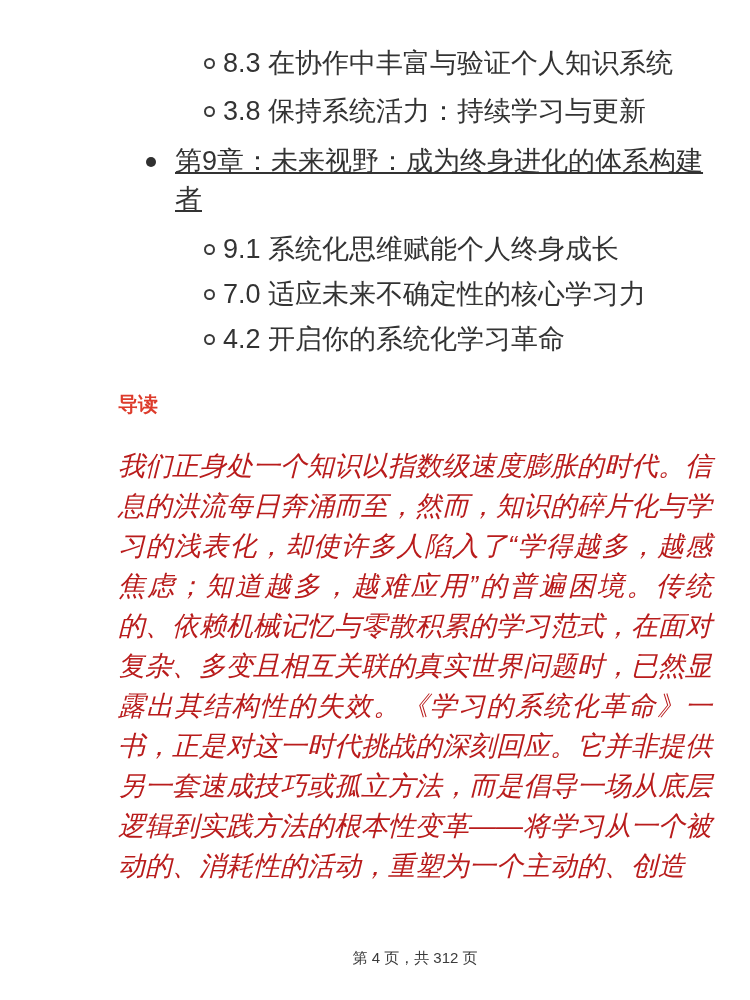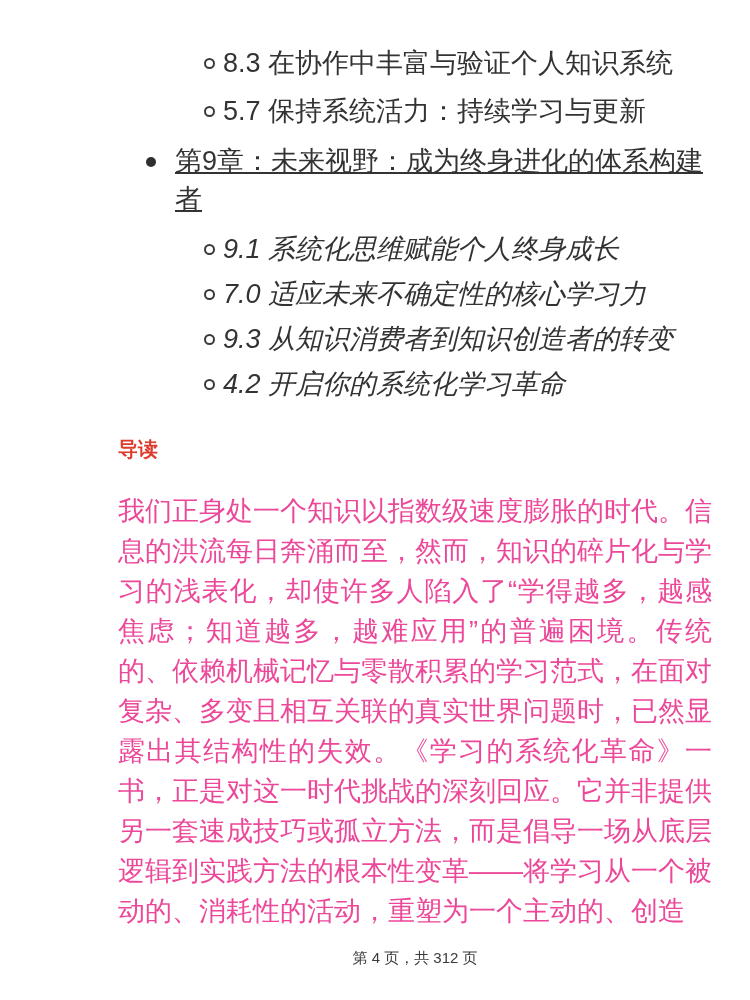--- a/index.html
+++ b/index.html
@@ -67,40 +67,40 @@
     position: absolute;
     left: 28px;
     top: 15px;
     width: 10px;
     height: 10px;
     background: #303030;
     border-radius: 50%;
   }
   ul.toc-sub.chapter9 li {
     margin-bottom: 7px;
-    font-style: italic;
   }
 
   
   .section-heading {
     margin: 26px 0 22px 0;
     font-size: 20px;
     line-height: 40px;
     font-weight: bold;
   }
 
   
   .body-paragraph {
     margin: 0;
     width: 594px;
     font-size: 27px;
     line-height: 40px;
     text-align: justify;
     text-justify: inter-character;
-    color: #ec4899;
+    color: #b91c1c;
+    font-style: italic;
   }
 
   
   .footer {
     position: absolute;
     top: 948px;
     left: 0;
     width: 750px;
     text-align: center;
     font-size: 15px;
@@ -116,21 +116,21 @@
 
     <ul class="toc toc-sub chapter8">
 
         <li>
           <span class="marker-circle"></span>
           <span>8.3 在协作中丰富与验证个人知识系统</span>
         </li>
 
         <li>
           <span class="marker-circle"></span>
-          <span>5.7 保持系统活力：持续学习与更新</span>
+          <span>3.8 保持系统活力：持续学习与更新</span>
         </li>
       </ul>
 
     <ul class="toc toc-main">
       <li>
         <span class="marker-disc"></span>
         <span>第9章：未来视野：成为终身进化的体系构建者</span>
       </li>
     </ul>
 
@@ -139,24 +139,20 @@
         <li>
           <span class="marker-circle"></span>
           <span>9.1 系统化思维赋能个人终身成长</span>
         </li>
 
         <li>
           <span class="marker-circle"></span>
           <span>7.0 适应未来不确定性的核心学习力</span>
         </li>
 
-        <li>
-          <span class="marker-circle"></span>
-          <span>9.3 从知识消费者到知识创造者的转变</span>
-        </li>
 
         <li>
           <span class="marker-circle"></span>
           <span>4.2 开启你的系统化学习革命</span>
         </li>
       </ul>
 
     <h2 class="section-heading" style="color: rgb(221, 59, 43);">导读</h2>
 
     <p class="body-paragraph">我们正身处一个知识以指数级速度膨胀的时代。信息的洪流每日奔涌而至，然而，知识的碎片化与学习的浅表化，却使许多人陷入了“学得越多，越感焦虑；知道越多，越难应用”的普遍困境。传统的、依赖机械记忆与零散积累的学习范式，在面对复杂、多变且相互关联的真实世界问题时，已然显露出其结构性的失效。《学习的系统化革命》一书，正是对这一时代挑战的深刻回应。它并非提供另一套速成技巧或孤立方法，而是倡导一场从底层逻辑到实践方法的根本性变革——将学习从一个被动的、消耗性的活动，重塑为一个主动的、创造</p>

